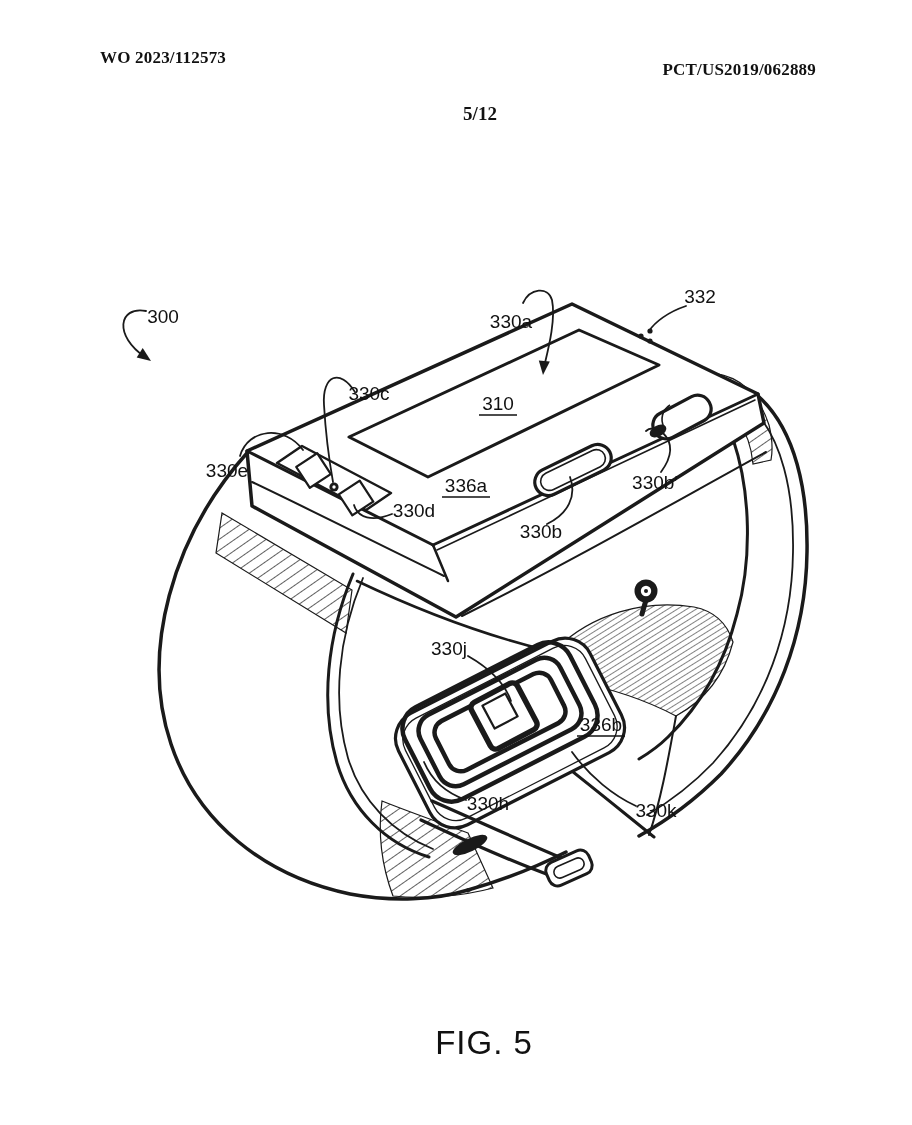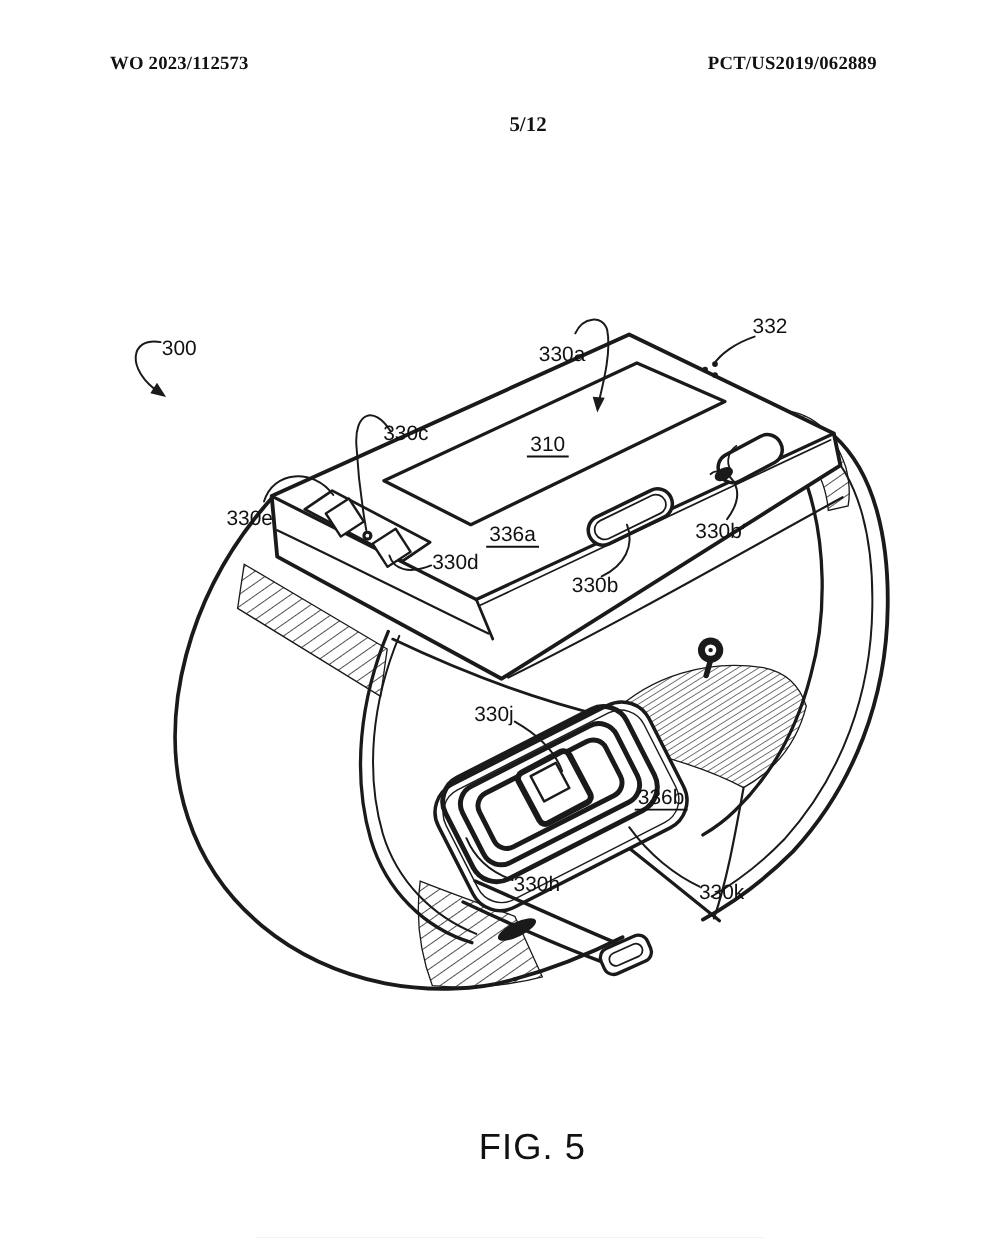--- a/index.html
+++ b/index.html
@@ -5,21 +5,21 @@
   html,body{margin:0;padding:0;background:#e8e8e8;}
   .page{
     position:relative;width:912px;height:1125px;background:#ffffff;
     font-family:"Liberation Sans",sans-serif;color:#111;overflow:hidden;margin:0 auto;
   }
   .hdr{
     position:absolute;top:48px;font-family:"Liberation Serif",serif;
     font-weight:bold;font-size:17px;letter-spacing:.2px;white-space:nowrap;
   }
   .hdr-left{left:100px;}
-  .hdr-right{right:115px;}
+  .hdr-right{right:96px;margin-top:12px;}
   .pageno{
     position:absolute;top:103px;left:480px;transform:translateX(-50%);
     font-family:Liberation Serif, serif;font-weight:bold;font-size:19px;
   }
   .caption{
     position:absolute;top:1024px;left:484px;transform:translateX(-50%);
     font-size:33px;letter-spacing:1px;
   }
   svg{position:absolute;left:0;top:0;}
   svg text{font-family:"Liberation Sans",sans-serif;font-size:19px;fill:#111;}

